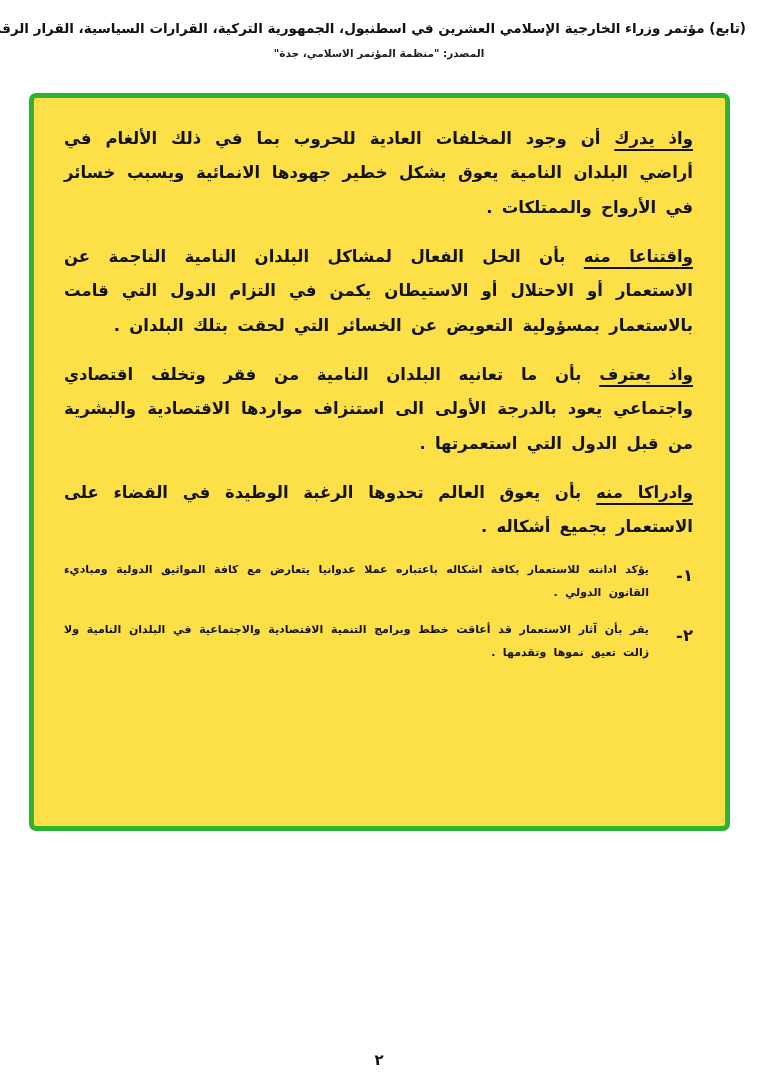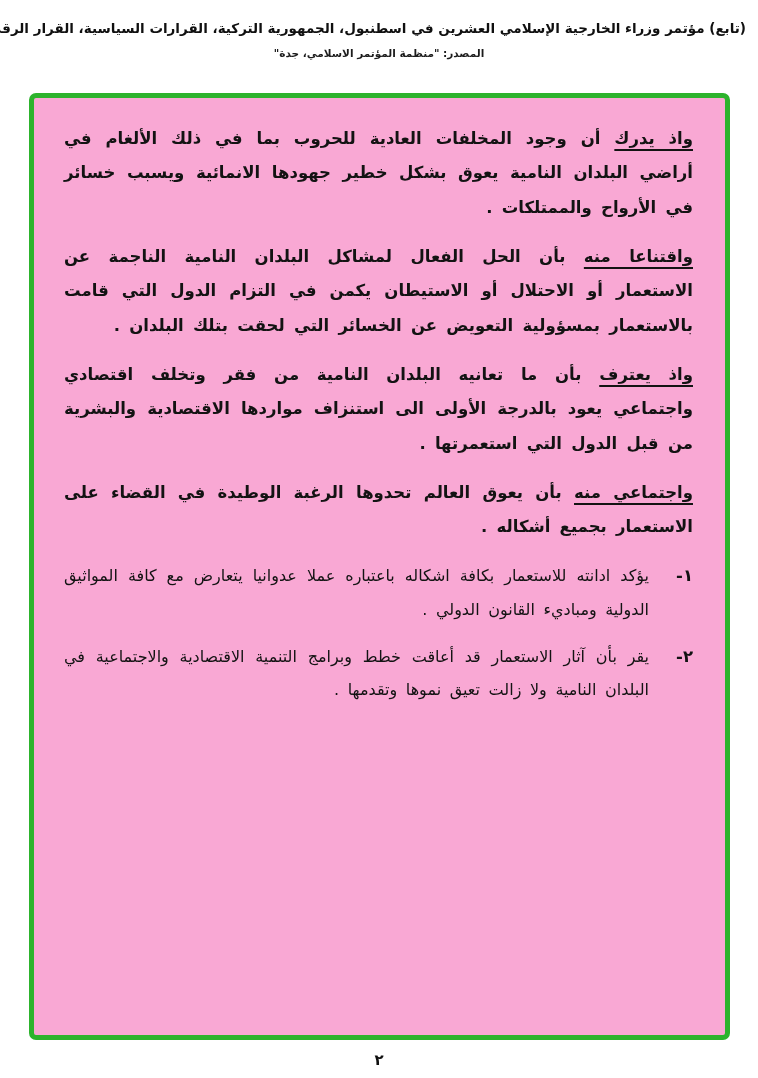--- a/index.html
+++ b/index.html
@@ -34,26 +34,26 @@
     font-size: 10.5px;
     font-weight: bold;
     color: #1c1c1c;
     margin-top: 11px;
   }
   .green-box {
     position: absolute;
     left: 29px;
     top: 93px;
     width: 701px;
-    height: 947px;
+    height: 738px;
     border: 5px solid #2db32d;
     border-radius: 7px;
     padding: 24px 32px 8px 30px;
     direction: rtl;
-    background: #f9a8d4;
+    background: #fde047;
     overflow: hidden;
   }
   .para {
     font-size: 16.5px;
     font-weight: bold;
     line-height: 2.08;
     text-align: justify;
     word-spacing: 3.5px;
     color: #131313;
     margin-bottom: 15px;
@@ -70,22 +70,22 @@
     margin-bottom: 14px;
   }
   .numbered-item .num {
     flex: 0 0 30px;
     font-size: 16.5px;
     font-weight: bold;
     line-height: 2.08;
   }
   .numbered-item .num-text {
     flex: 1;
-    font-size: 16px;
-    font-weight: normal;
+    font-size: 11px;
+    font-weight: bold;
     line-height: 2.08;
     text-align: justify;
     word-spacing: 3.5px;
     color: #131313;
   }
   .page-footer {
     position: absolute;
     bottom: 9px;
     left: 0;
     width: 100%;
@@ -118,21 +118,21 @@
       <span>بأن الحل الفعال لمشاكل البلدان النامية الناجمة عن الاستعمار أو الاحتلال أو الاستيطان يكمن في التزام الدول التي قامت بالاستعمار بمسؤولية التعويض عن الخسائر التي لحقت بتلك البلدان .</span>
     </p>
 
     <p class="para">
       <span class="lead">واذ يعترف</span>
       <span>بأن ما تعانيه البلدان النامية من فقر وتخلف اقتصادي واجتماعي يعود بالدرجة الأولى الى استنزاف مواردها الاقتصادية والبشرية من قبل الدول التي استعمرتها .</span>
     </p>
 
 
     <p class="para">
-      <span class="lead">واجتماعي منه</span>
+      <span class="lead">وادراكا منه</span>
       <span>بأن يعوق العالم تحدوها الرغبة الوطيدة في القضاء على الاستعمار بجميع أشكاله .</span>
     </p>
 
     <div class="numbered-item">
       <span class="num">١-</span>
       <span class="num-text">يؤكد ادانته للاستعمار بكافة اشكاله باعتباره عملا عدوانيا يتعارض مع كافة المواثيق الدولية ومباديء القانون الدولي .</span>
     </div>
 
     <div class="numbered-item">
       <span class="num">٢-</span>

